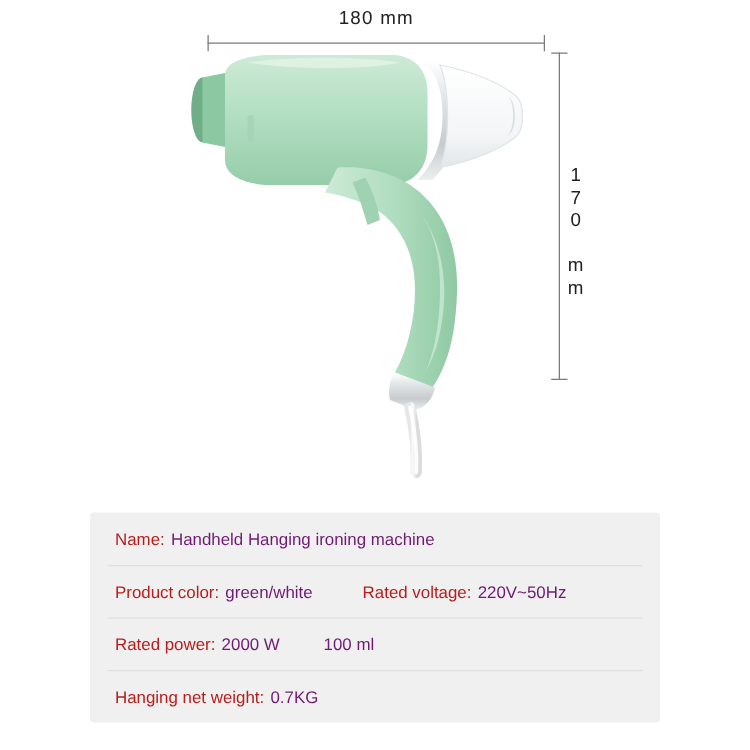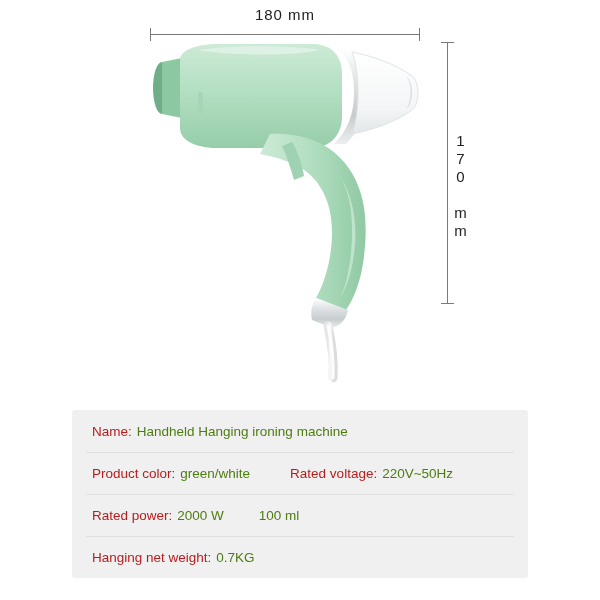--- a/index.html
+++ b/index.html
@@ -18,21 +18,21 @@
 
   .page {
     position: relative;
     width: 600px;
     height: 600px;
   }
 
   
   .dim-top {
     position: absolute;
-    left: 150px;
+    left: 166px;
     top: 6px;
     width: 270px;
     height: 36px;
   }
   .dim-top-label {
     position: absolute;
     left: 0;
     top: 0;
     width: 270px;
     text-align: center;
@@ -138,21 +138,21 @@
     display: flex;
     align-items: baseline;
     white-space: nowrap;
   }
   .spec-label {
     font-size: 13.5px;
     color: #b91c1c;
   }
   .spec-value {
     font-size: 13.5px;
-    color: #4d7c0f;
+    color: #701a75;
     margin-left: 5px;
   }
   .spec-field.second {
     margin-left: 30px;
   }
   .spec-field.second-wide {
     margin-left: 40px;
   }
 </style>
 </head>

